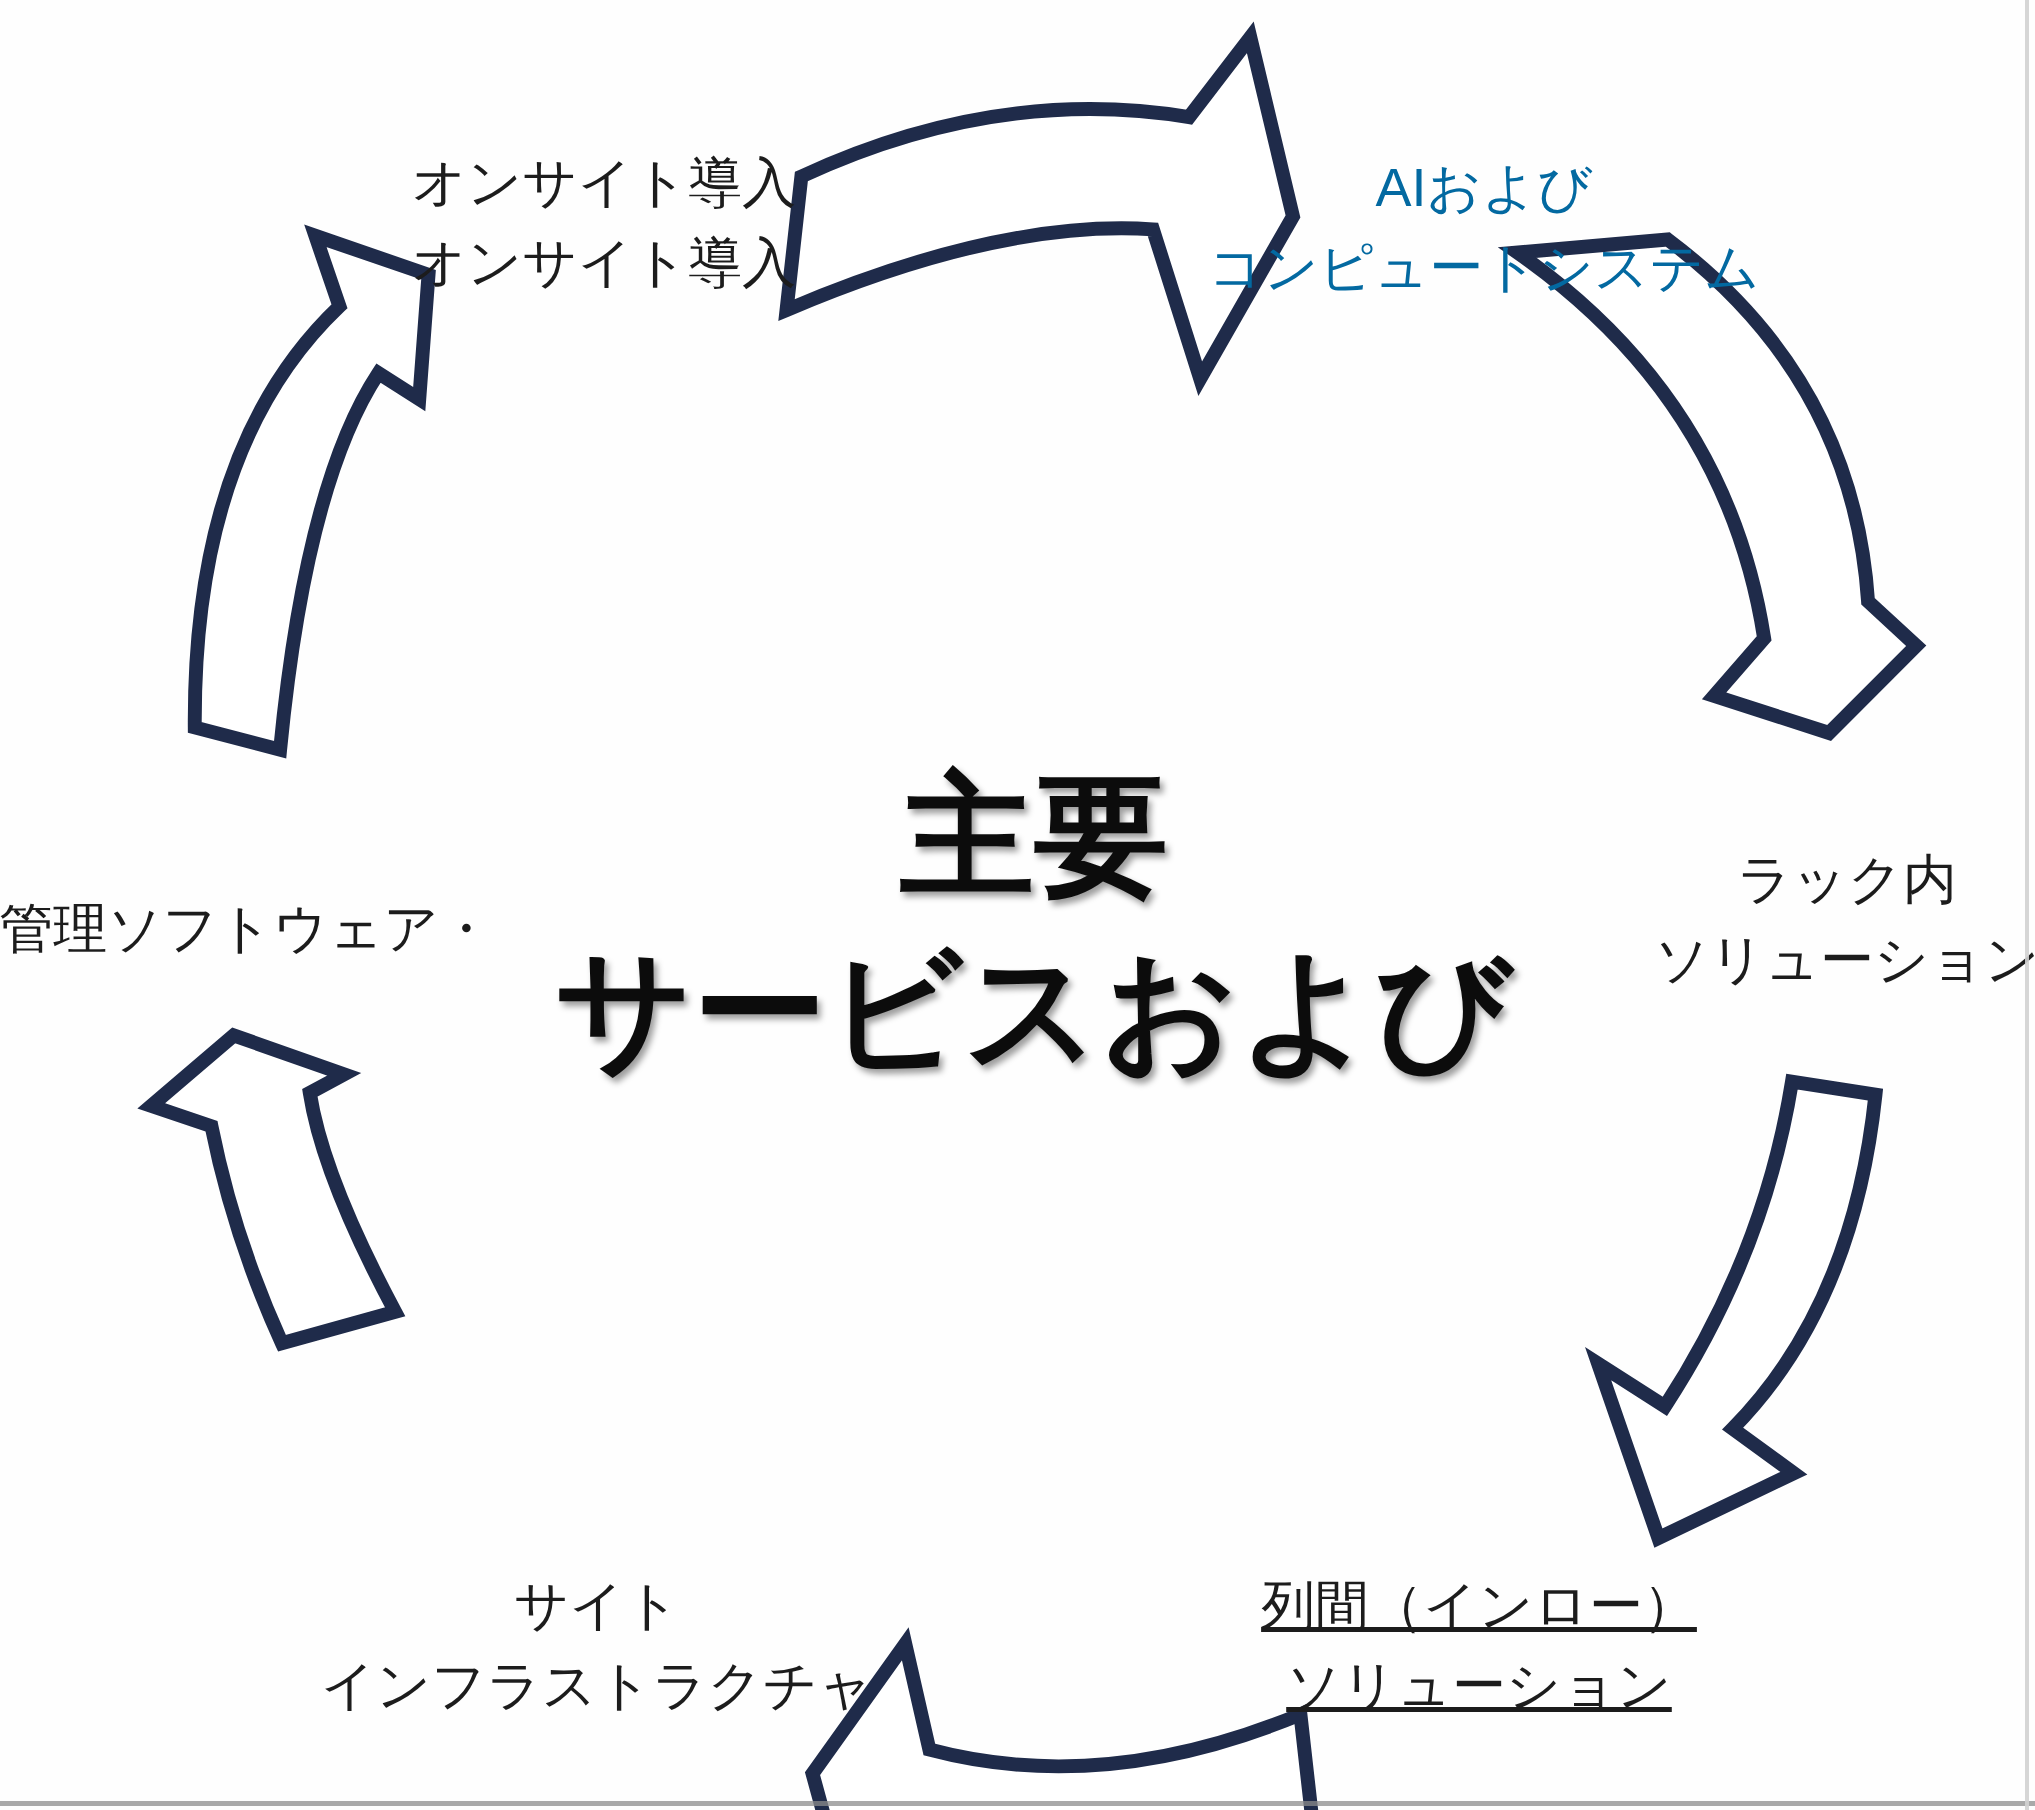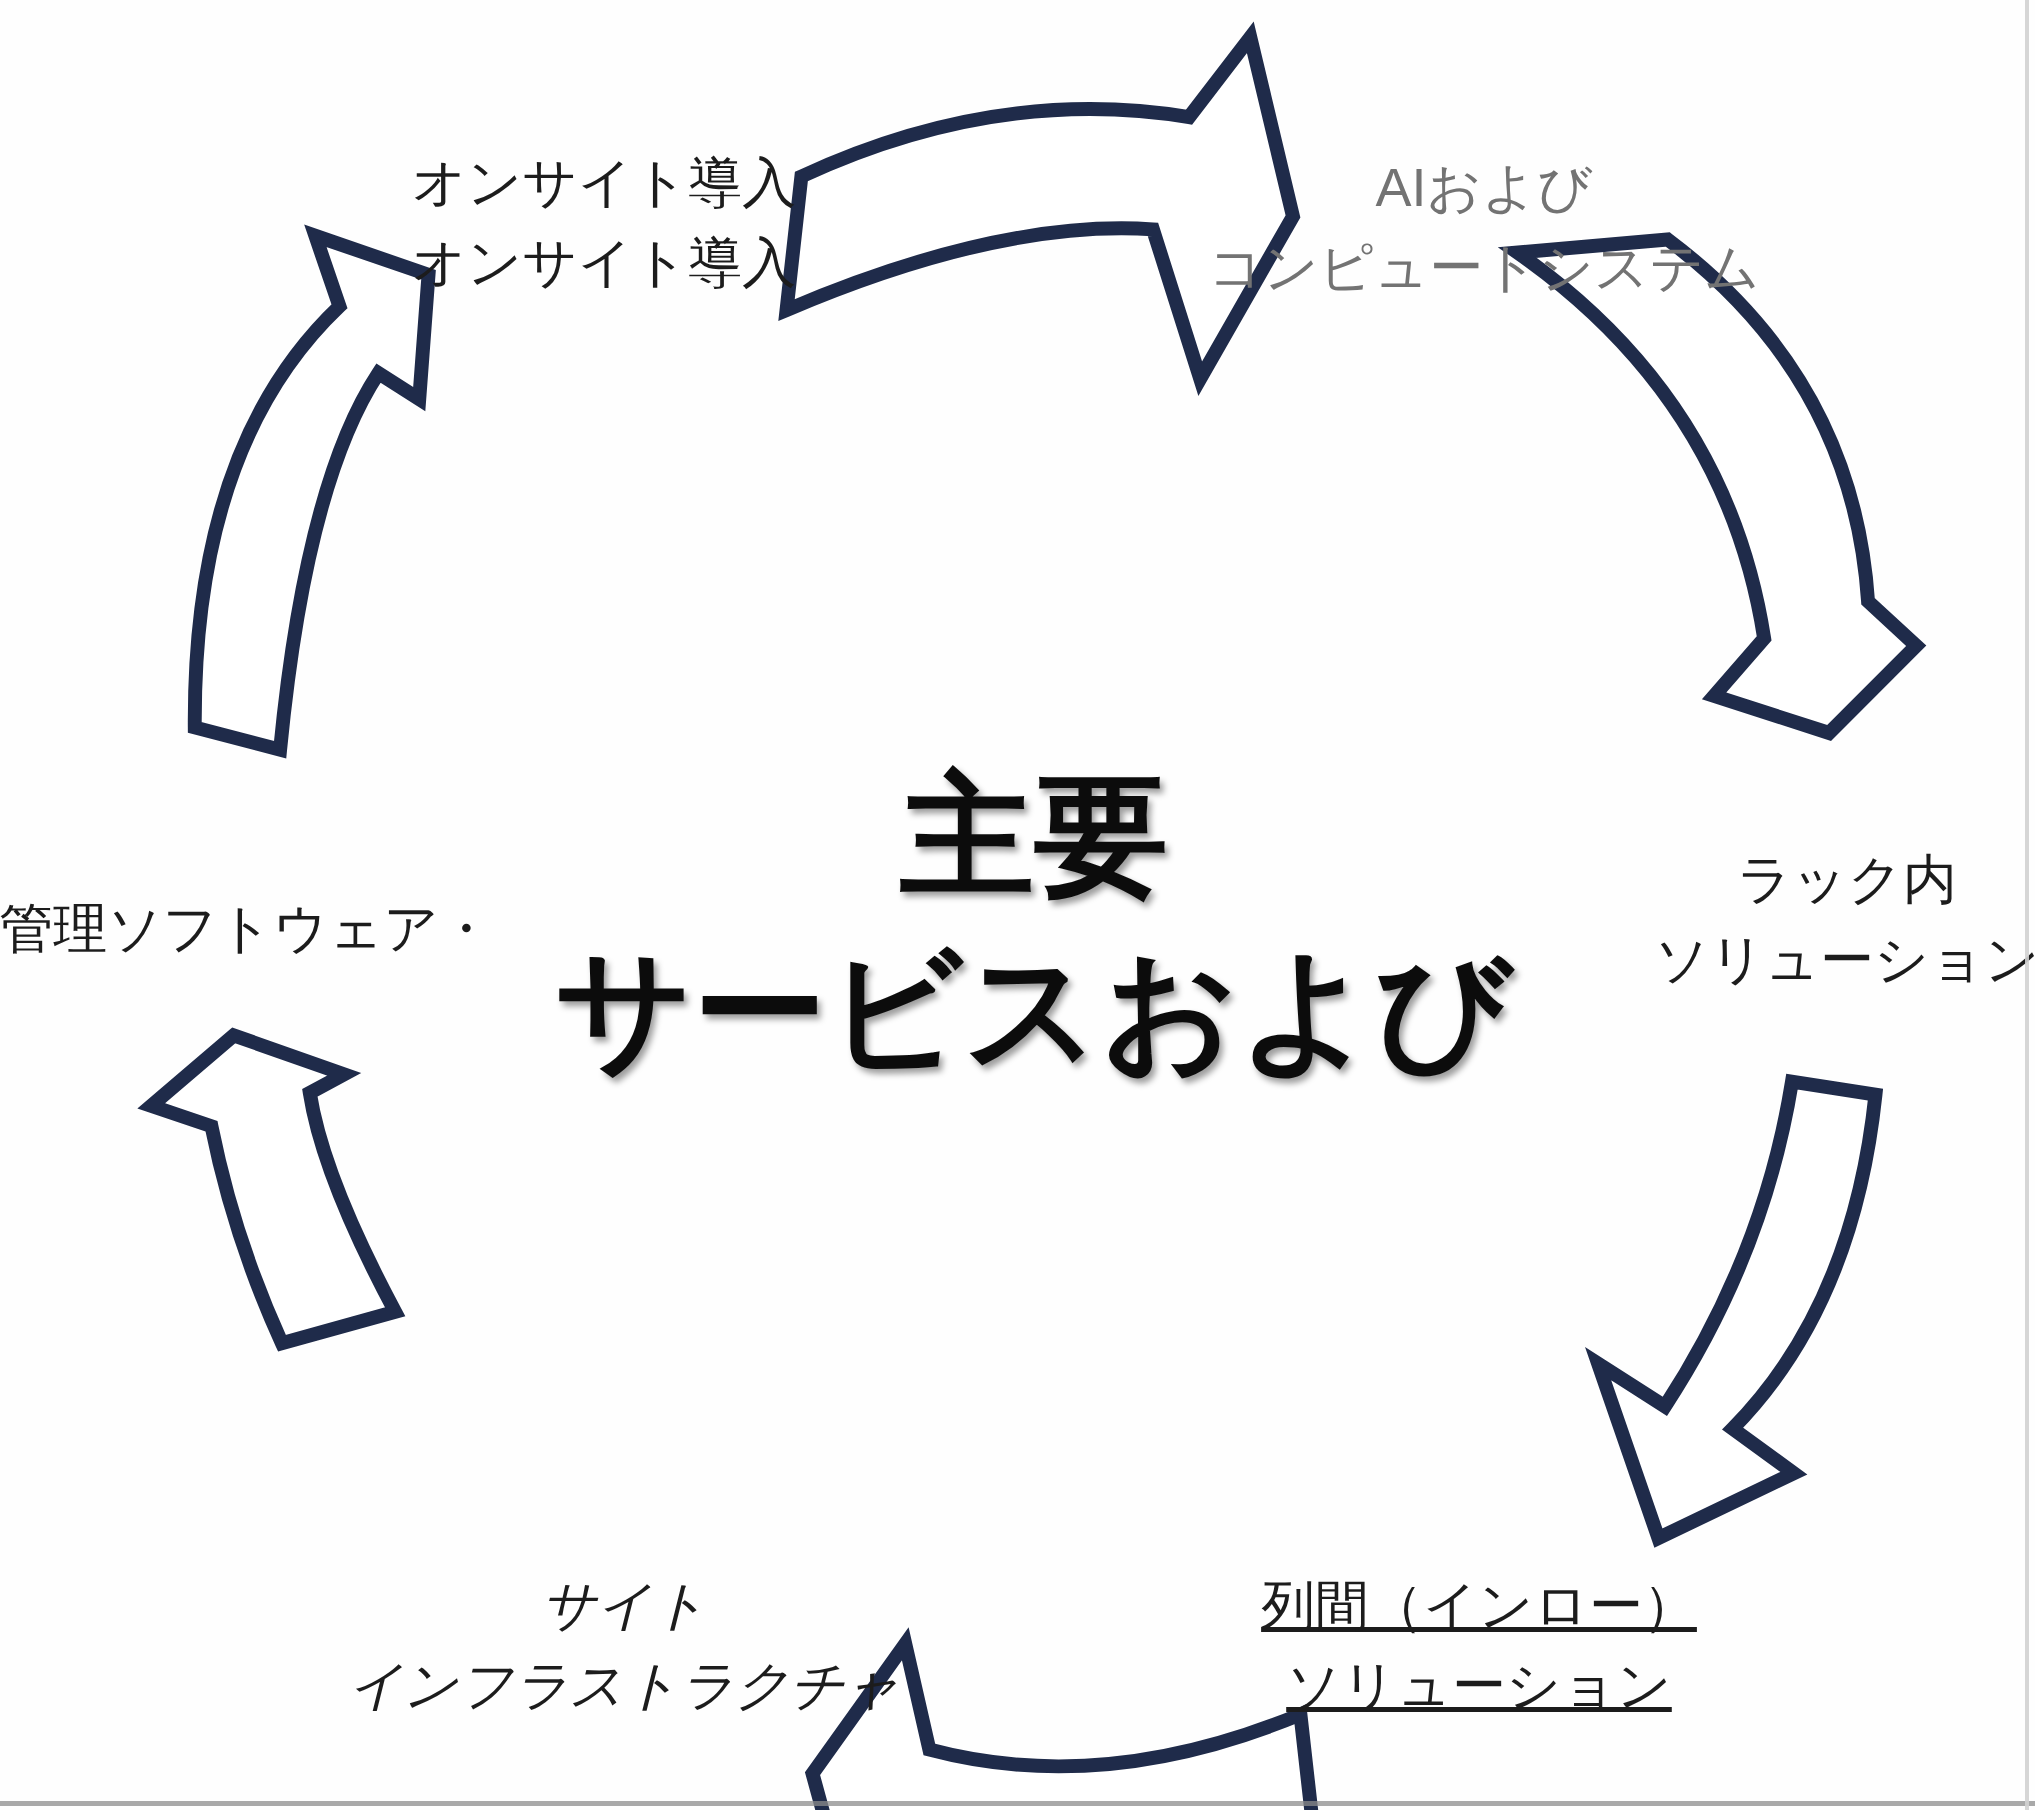--- a/index.html
+++ b/index.html
@@ -46,21 +46,21 @@
     font-weight: 700;
     color: #0c0c0c;
     text-shadow: 3.7px 4.6px 6.5px rgba(0,0,0,0.38);
   }
   #center-title .line { display: block; }
   
   #label-top-left     { left: 604px;  top: 222px;  }
   #label-top-right    { left: 1484px; top: 227px;  }
   #label-right        { left: 1847px; top: 919px;  }
   #label-bottom-right { left: 1479px; top: 1645px; text-decoration: underline; }
-  #label-bottom-left  { left: 624px;  top: 1645px; font-style: italic; }
+  #label-bottom-left  { left: 597px;  top: 1645px; }
   #label-left         { left: 246px;  top: 928px; }
   
   #edge-bottom {
     position: absolute;
     left: 0; top: 1801px;
     width: 2035px; height: 4.6px;
     background: #8c8c8c;
     opacity: 0.75;
   }
   #edge-right {
@@ -96,21 +96,21 @@
   <div id="center-title" style="color: rgb(12, 12, 12);">
     <span class="line">主要</span>
     <span class="line">サービスおよび</span>
   </div>
 
   <div class="node-label" id="label-top-left" style="color: rgb(28, 28, 28);">
     <span class="line">オンサイト導入</span>
     <span class="line">オンサイト導入</span>
   </div>
 
-  <div class="node-label" id="label-top-right" style="color: #737373;">
+  <div class="node-label" id="label-top-right" style="color: #0369a1;">
     <span class="line">AIおよび</span>
     <span class="line">コンピュートシステム</span>
   </div>
 
   <div class="node-label" id="label-right" style="color: rgb(28, 28, 28);">
     <span class="line">ラック内</span>
     <span class="line">ソリューション</span>
   </div>
 
   <div class="node-label" id="label-bottom-right" style="color: rgb(28, 28, 28);">

